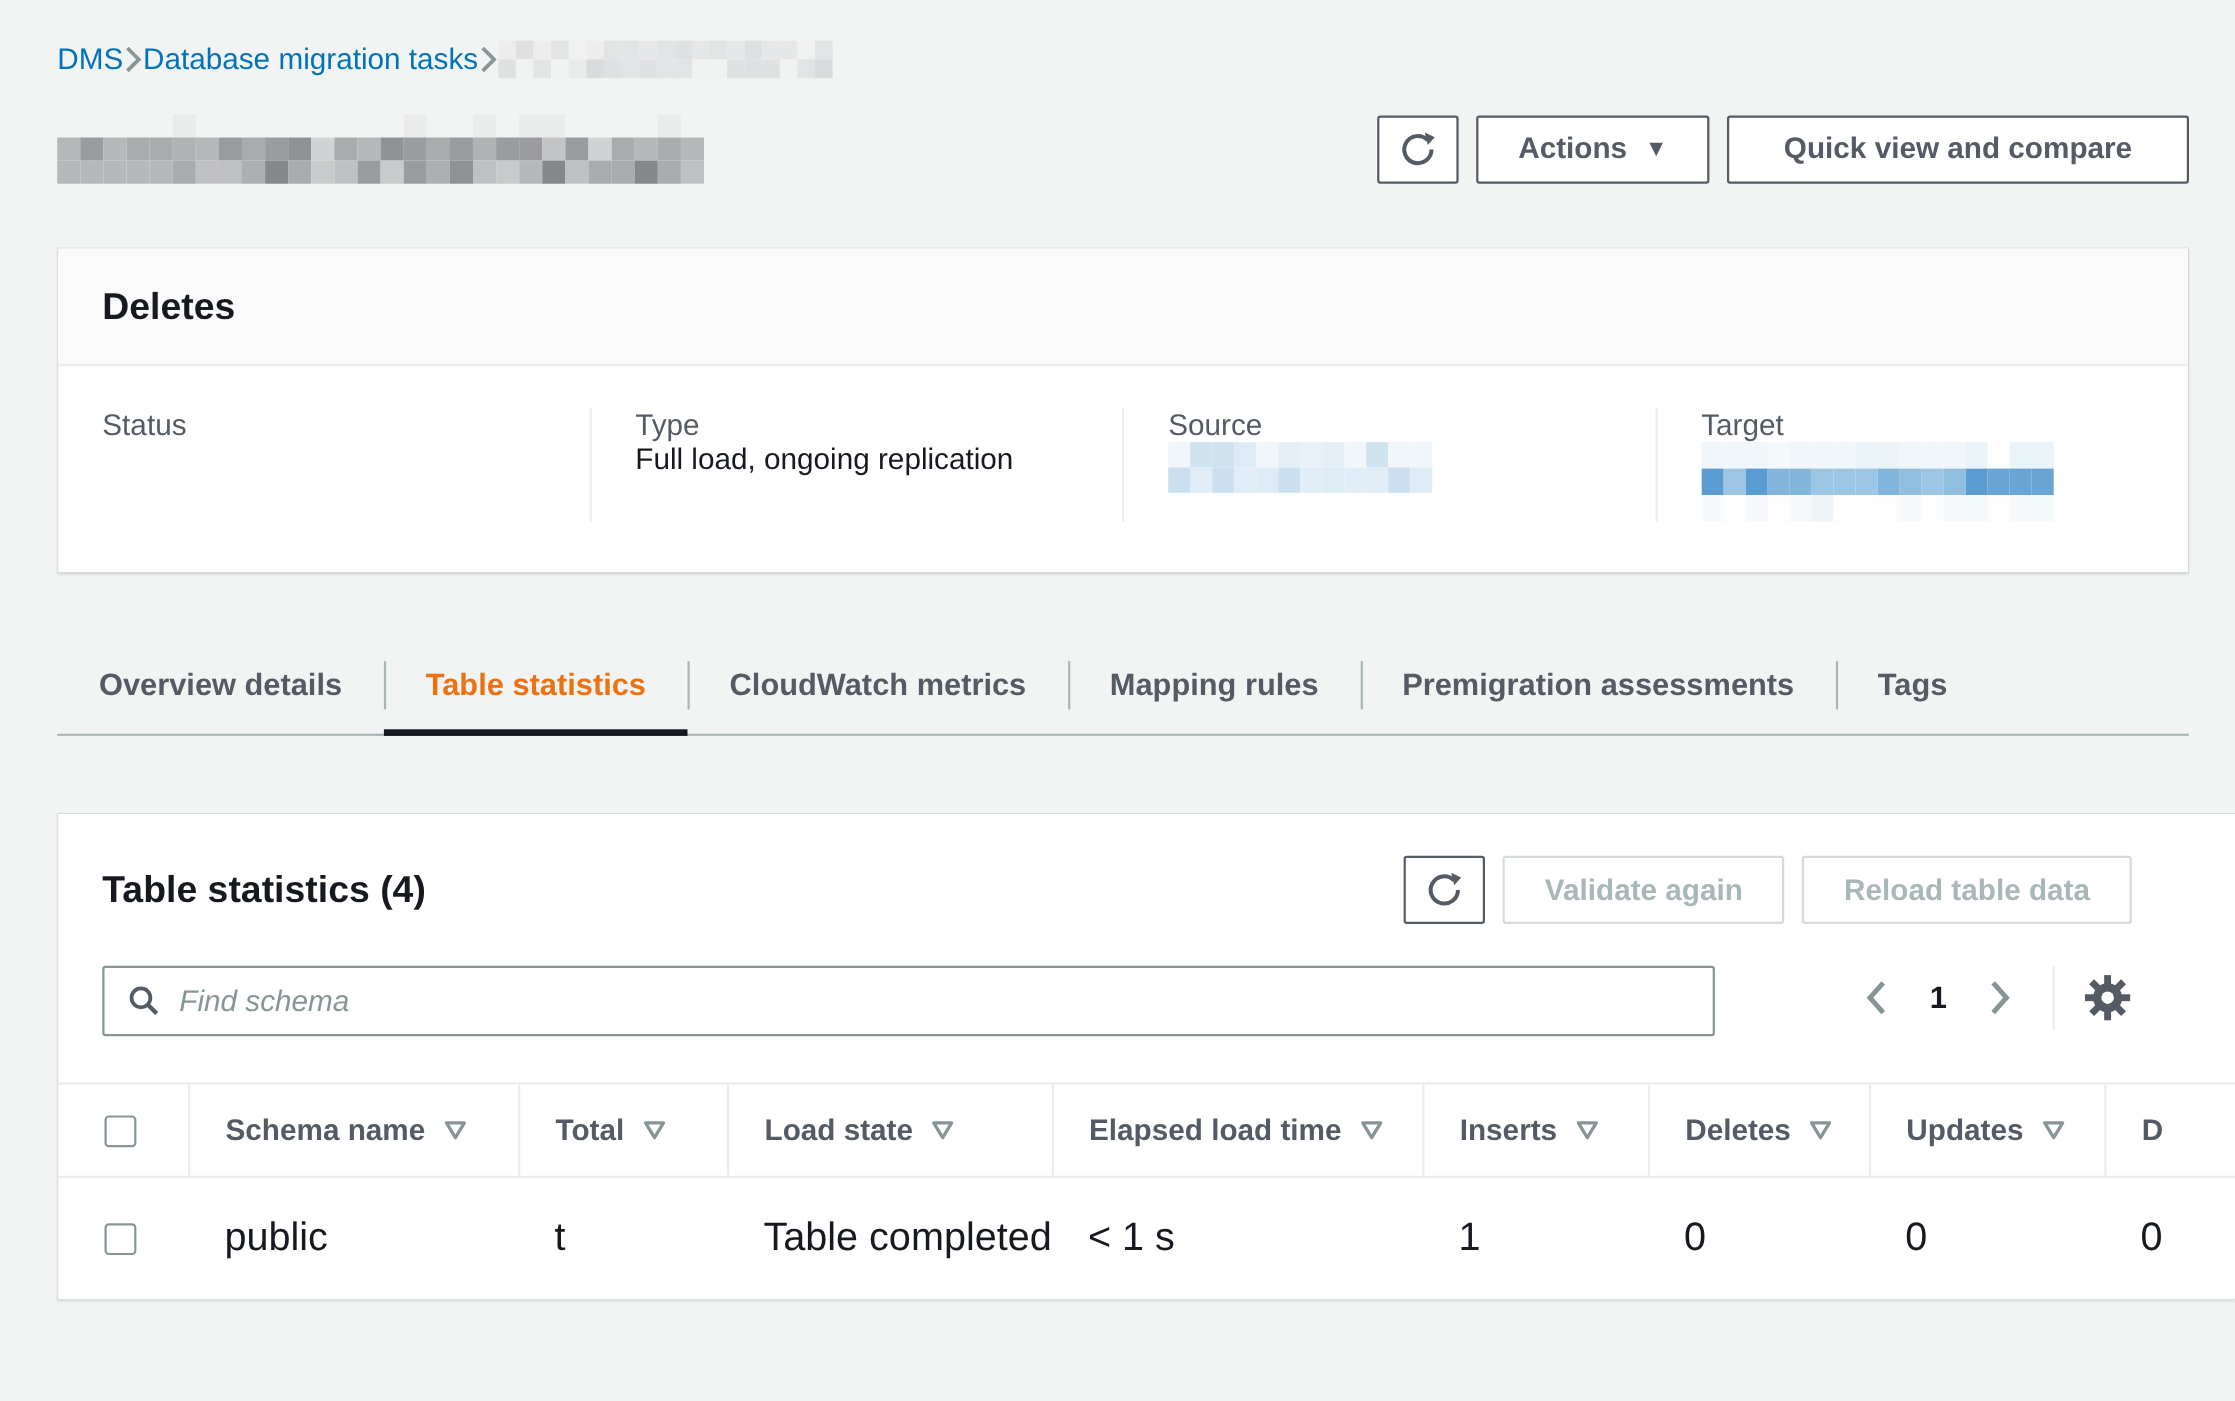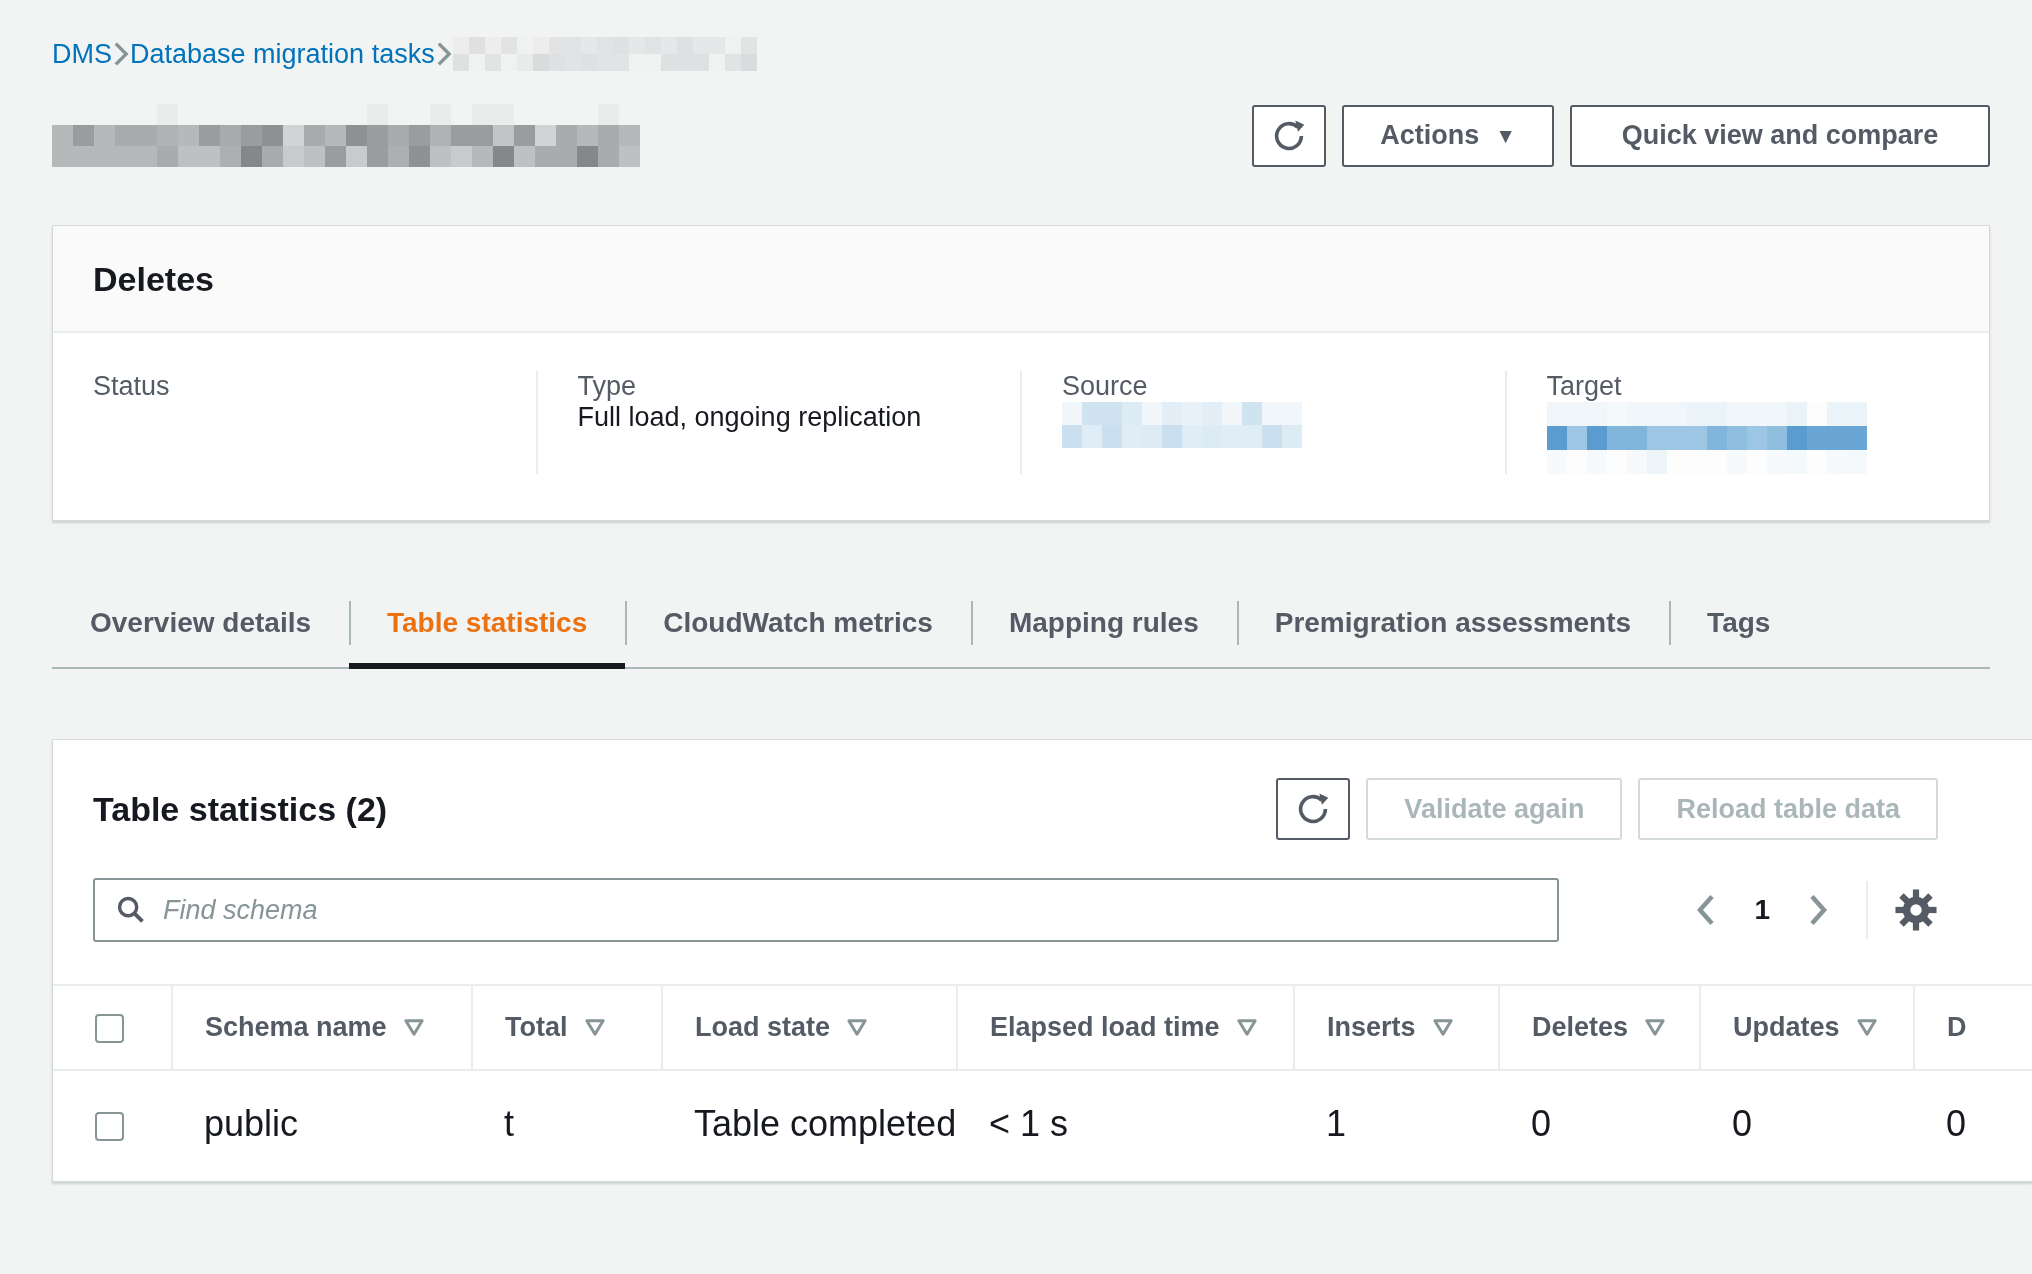--- a/index.html
+++ b/index.html
@@ -68,21 +68,21 @@
   }
 
   
   .table-panel { margin-top:70px; width:1980px; border-right:none; overflow:hidden; }
   .panel-head { padding:38px 94px 0 40px; }
   .head-row { display:flex; align-items:center; }
   .panel-title { font-size:34px; font-weight:700; white-space:nowrap; }
   .head-buttons { margin-left:auto; display:flex; gap:16px; align-items:center; }
   .description { margin-top:28px; font-size:26px; color:#687078; }
 
-  .search-row { margin-top:38px; display:flex; align-items:center;gap:41px; }
+  .search-row { margin-top:38px; display:flex; align-items:flex-start;gap:41px; }
   .search-box {
     width:1466px; height:64px; background:#fff; border:2px solid #879596; border-radius:3px;
     display:flex; align-items:center; padding:0 20px; gap:16px;
   }
   .search-box input {
     flex:1; border:none; outline:none; font-size:27px; font-style:italic;
     font-family:"Liberation Sans", sans-serif; color:#16191f; background:transparent;
   }
   .search-box input::placeholder { color:#879596; font-style:italic; }
 
@@ -378,21 +378,21 @@
       <div class="tab active">Table statistics</div>
       <div class="tab">CloudWatch metrics</div>
       <div class="tab">Mapping rules</div>
       <div class="tab">Premigration assessments</div>
       <div class="tab">Tags</div>
     </div>
 
   <div class="panel table-panel">
     <div class="panel-head">
       <div class="head-row">
-        <div class="panel-title">Table statistics (2)</div>
+        <div class="panel-title">Table statistics (4)</div>
         <div class="head-buttons">
           <button class="btn icon-only">
             <svg width="34" height="34" viewBox="0 0 28 28">
               <path d="M21.2 6.8 A10.2 10.2 0 1 0 24.2 14" fill="none" stroke="#545b64" stroke-width="3"></path>
               <polygon points="19.2,1.2 26.6,4.8 21.4,10.6" fill="#545b64"></polygon>
             </svg>
           </button>
           <button class="btn disabled">
             <span>Validate again</span>
           </button>

